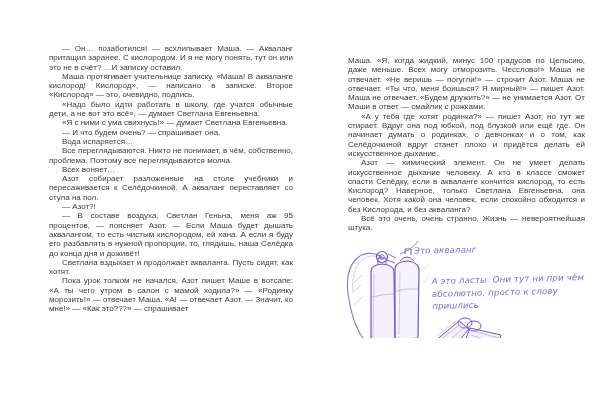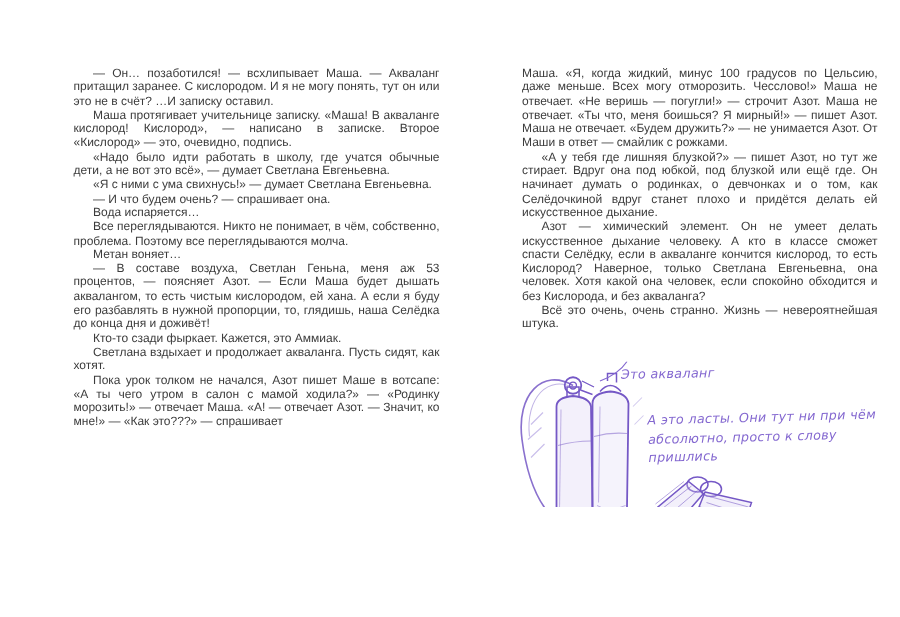--- a/index.html
+++ b/index.html
@@ -7,21 +7,21 @@
     position:relative;width:600px;height:338px;background:#ffffff;overflow:hidden;
     font-family:"Liberation Sans",sans-serif;
     border-radius:29px;
   }
   .text-col{
     position:absolute;top:44px;
     font-size:8px;line-height:9.3px;color:#3c3c3c;
     text-align:justify;
   }
   .text-col p{margin:0;text-indent:13px;}
-  .text-col p.noindent{text-indent:0;}
+  .text-col p.noindent{text-indent:0;margin-top:12px;}
   .col-left{left:49px;width:244px;}
   .col-right{left:348px;width:237px;}
 
   
   .splat-wrap{position:absolute;left:24px;top:350px;width:72px;height:58px;}
   .splat-wrap svg{position:absolute;left:0;top:0;}
   .splat-num{
     position:absolute;left:21px;top:16px;width:24px;text-align:center;
     font-size:9px;font-weight:bold;color:rgba(255,255,255,0.9);
     transform:rotate(-8deg);
@@ -44,23 +44,24 @@
 <div class="spread">
 
   <div class="text-col col-left">
     <p>— Он… позаботился! — всхлипывает Маша. — Акваланг притащил заранее. С кислородом. И я не могу понять, тут он или это не в счёт? …И записку оставил.</p>
     <p>Маша протягивает учительнице записку. «Маша! В акваланге кислород! Кислород», — написано в записке. Второе «Кислород» — это, очевидно, подпись.</p>
     <p>«Надо было идти работать в школу, где учатся обычные дети, а не вот это всё», — думает Светлана Евгеньевна.</p>
     <p>«Я с ними с ума свихнусь!» — думает Светлана Евгеньевна.</p>
     <p>— И что будем очень? — спрашивает она.</p>
     <p>Вода испаряется…</p>
     <p>Все переглядываются. Никто не понимает, в чём, собственно, проблема. Поэтому все переглядываются молча.</p>
-    <p>Метан воняет…</p>
-    <p>— В составе воздуха, Светлан Геньна, меня аж 53 процентов, — поясняет Азот. — Если Маша будет дышать аквалангом, то есть чистым кислородом, ей хана. А если я буду его разбавлять в нужной пропорции, то, глядишь, наша Селёдка до конца дня и доживёт!</p>
-    <p>Кто-то сзади фыркает. Кажется, это Аммиак.</p>
+    <p>Всех воняет…</p>
+    <p>Азот собирает разложенные на столе учебники и пересаживается к Селёдочкиной. А акваланг переставляет со стула на пол.</p>
+    <p>— Азот?!</p>
+    <p>— В составе воздуха, Светлан Геньна, меня аж 95 процентов, — поясняет Азот. — Если Маша будет дышать аквалангом, то есть чистым кислородом, ей хана. А если я буду его разбавлять в нужной пропорции, то, глядишь, наша Селёдка до конца дня и доживёт!</p>
     <p>Светлана вздыхает и продолжает акваланга. Пусть сидят, как хотят.</p>
     <p>Пока урок толком не начался, Азот пишет Маше в вотсапе: «А ты чего утром в салон с мамой ходила?» — «Родинку морозить!» — отвечает Маша. «А! — отвечает Азот. — Значит, ко мне!» — «Как это???» — спрашивает</p>
   </div>
 
   <div class="splat-wrap">
     <svg width="72" height="58" viewBox="0 0 72 58">
       <path fill="#8259cc" d="M32 6 Q36 12 41 9 Q44 4 46 9 Q47 14 52 13 Q58 11 55 18 Q53 22 59 24 Q65 25 60 30 Q56 33 60 37 Q63 42 56 41 Q51 40 50 45 Q49 51 44 47 Q40 43 37 48 Q34 54 30 48 Q28 44 23 47 Q17 51 18 44 Q19 39 13 40 Q6 41 10 35 Q13 31 7 28 Q1 25 8 22 Q13 20 11 15 Q9 9 16 12 Q21 14 22 9 Q24 2 28 7 Z"></path>
       <circle cx="61" cy="16" r="2" fill="#8259cc"></circle>
       <circle cx="66" cy="33" r="1.6" fill="#8259cc"></circle>
       <circle cx="53" cy="51" r="2.2" fill="#8259cc"></circle>
@@ -69,21 +70,21 @@
       <circle cx="3" cy="35" r="1.6" fill="#8259cc"></circle>
       <circle cx="4" cy="17" r="1.4" fill="#8259cc"></circle>
       <circle cx="15" cy="4" r="1.5" fill="#8259cc"></circle>
       <circle cx="45" cy="2" r="1.4" fill="#8259cc"></circle>
     </svg>
     <span class="splat-num">36</span>
   </div>
 
   <div class="text-col col-right">
     <p class="noindent">Маша. «Я, когда жидкий, минус 100 градусов по Цельсию, даже меньше. Всех могу отморозить. Чесслово!» Маша не отвечает. «Не веришь — погугли!» — строчит Азот. Маша не отвечает. «Ты что, меня боишься? Я мирный!» — пишет Азот. Маша не отвечает. «Будем дружить?» — не унимается Азот. От Маши в ответ — смайлик с рожками.</p>
-    <p>«А у тебя где лишняя блузкой?» — пишет Азот, но тут же стирает. Вдруг она под юбкой, под блузкой или ещё где. Он начинает думать о родинках, о девчонках и о том, как Селёдочкиной вдруг станет плохо и придётся делать ей искусственное дыхание.</p>
+    <p>«А у тебя где хотят родинка?» — пишет Азот, но тут же стирает. Вдруг она под юбкой, под блузкой или ещё где. Он начинает думать о родинках, о девчонках и о том, как Селёдочкиной вдруг станет плохо и придётся делать ей искусственное дыхание.</p>
     <p>Азот — химический элемент. Он не умеет делать искусственное дыхание человеку. А кто в классе сможет спасти Селёдку, если в акваланге кончится кислород, то есть Кислород? Наверное, только Светлана Евгеньевна, она человек. Хотя какой она человек, если спокойно обходится и без Кислорода, и без акваланга?</p>
     <p>Всё это очень, очень странно. Жизнь — невероятнейшая штука.</p>
   </div>
 
   <div class="illus">
     <svg width="255" height="150" viewBox="0 0 255 150">
 
       <ellipse cx="48" cy="109" rx="40" ry="7" fill="#8f7ad4" opacity="0.28"></ellipse>
       <path d="M8 112 Q48 121 92 110" stroke="#8f7ad4" stroke-width="1" fill="none" opacity="0.5"></path>
 

